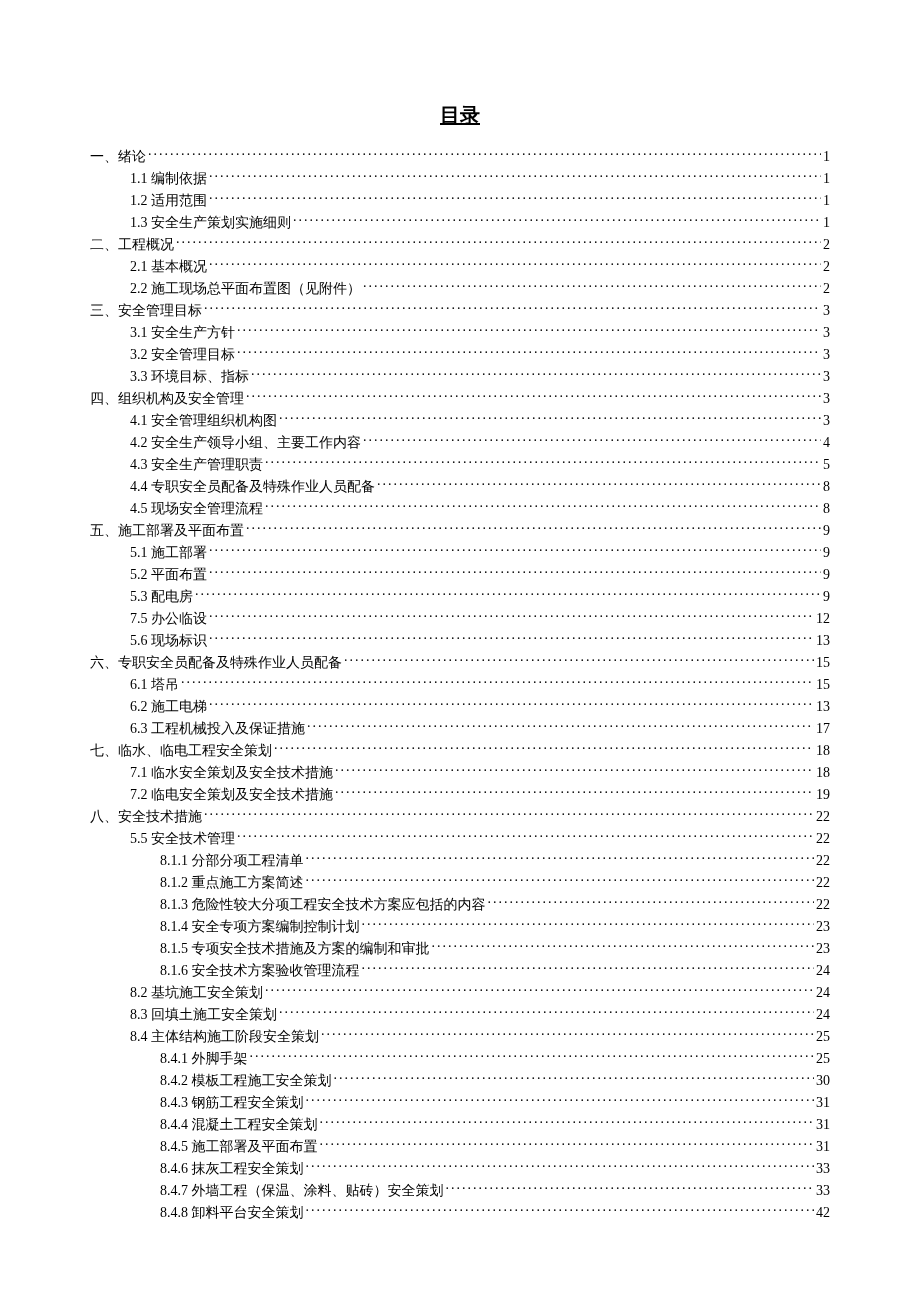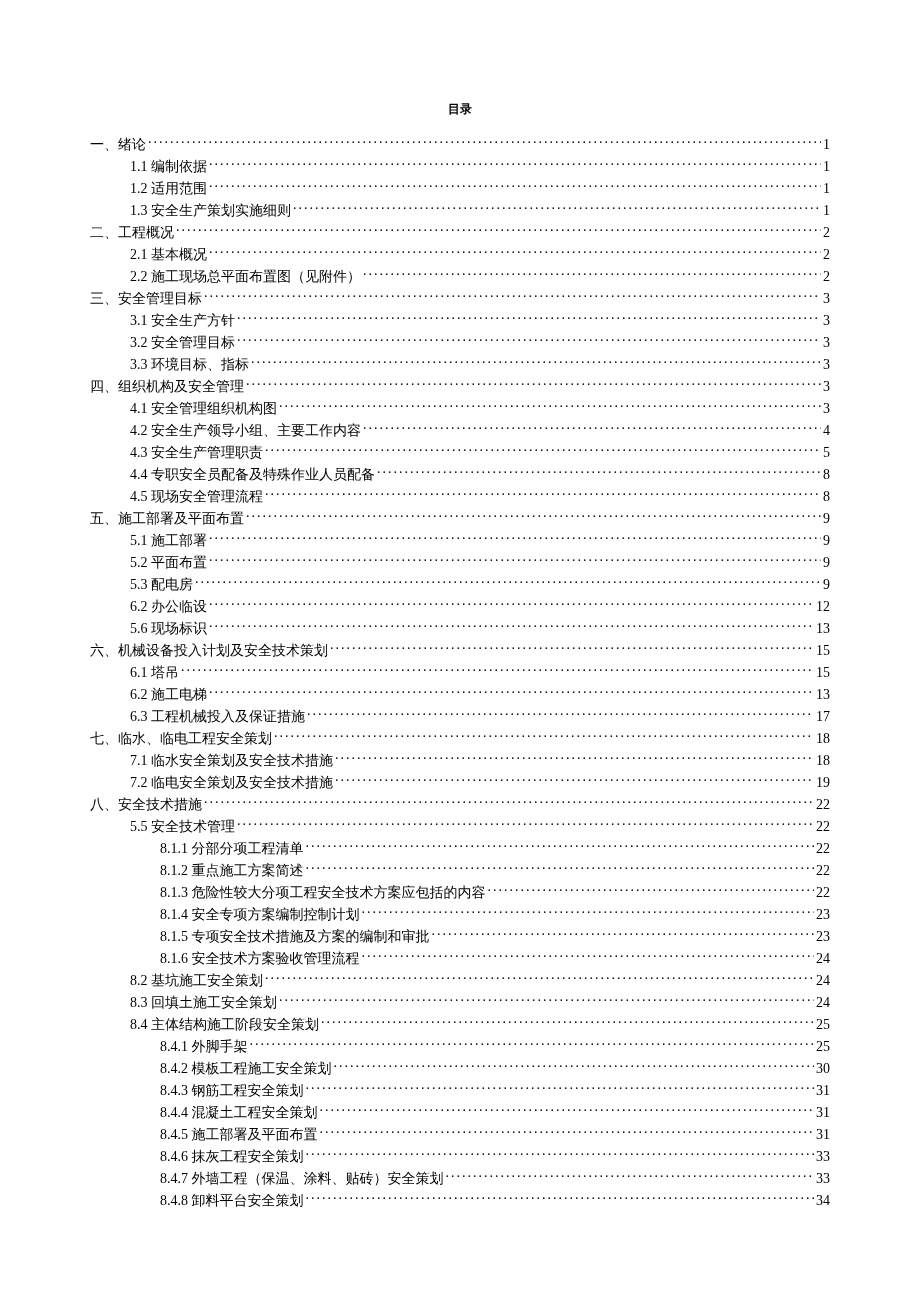--- a/index.html
+++ b/index.html
@@ -8,24 +8,25 @@
       background: #ffffff;
       width: 920px;
       margin: 0 auto;
       padding: 100px 90px 80px 90px;
       color: #000;
       font-size: 14px;
       line-height: 1.5;
     }
     .doc-title {
       text-align: center;
-      font-size: 12px;
+      font-size: 20px;
       font-weight: bold;
       margin-bottom: 16px;
       font-family: "SimSun", "宋体", serif;
+      text-decoration: underline;
     }
     .toc-entry {
       display: flex;
       align-items: baseline;
       white-space: nowrap;
       margin-bottom: 1px;
     }
     .toc-label {
       flex: 0 0 auto;
     }
@@ -157,31 +158,31 @@
       <span class="toc-label">5.2 平面布置</span>
       <span class="toc-dots"></span>
       <span class="toc-page">9</span>
     </div>
     <div class="toc-entry lvl-2">
       <span class="toc-label">5.3  配电房</span>
       <span class="toc-dots"></span>
       <span class="toc-page">9</span>
     </div>
     <div class="toc-entry lvl-2">
-      <span class="toc-label">6.2  办公临设</span>
+      <span class="toc-label">7.5  办公临设</span>
       <span class="toc-dots"></span>
       <span class="toc-page">12</span>
     </div>
     <div class="toc-entry lvl-2">
       <span class="toc-label">5.6  现场标识</span>
       <span class="toc-dots"></span>
       <span class="toc-page">13</span>
     </div>
     <div class="toc-entry lvl-1">
-      <span class="toc-label">六、机械设备投入计划及安全技术策划</span>
+      <span class="toc-label">六、专职安全员配备及特殊作业人员配备</span>
       <span class="toc-dots"></span>
       <span class="toc-page">15</span>
     </div>
     <div class="toc-entry lvl-2">
       <span class="toc-label">6.1 塔吊</span>
       <span class="toc-dots"></span>
       <span class="toc-page">15</span>
     </div>
     <div class="toc-entry lvl-2">
       <span class="toc-label">6.2 施工电梯</span>
@@ -294,15 +295,15 @@
       <span class="toc-page">33</span>
     </div>
     <div class="toc-entry lvl-3">
       <span class="toc-label">8.4.7 外墙工程（保温、涂料、贴砖）安全策划</span>
       <span class="toc-dots"></span>
       <span class="toc-page">33</span>
     </div>
     <div class="toc-entry lvl-3">
       <span class="toc-label">8.4.8 卸料平台安全策划</span>
       <span class="toc-dots"></span>
-      <span class="toc-page">34</span>
+      <span class="toc-page">42</span>
     </div>
   </div>
 
 </body></html>

